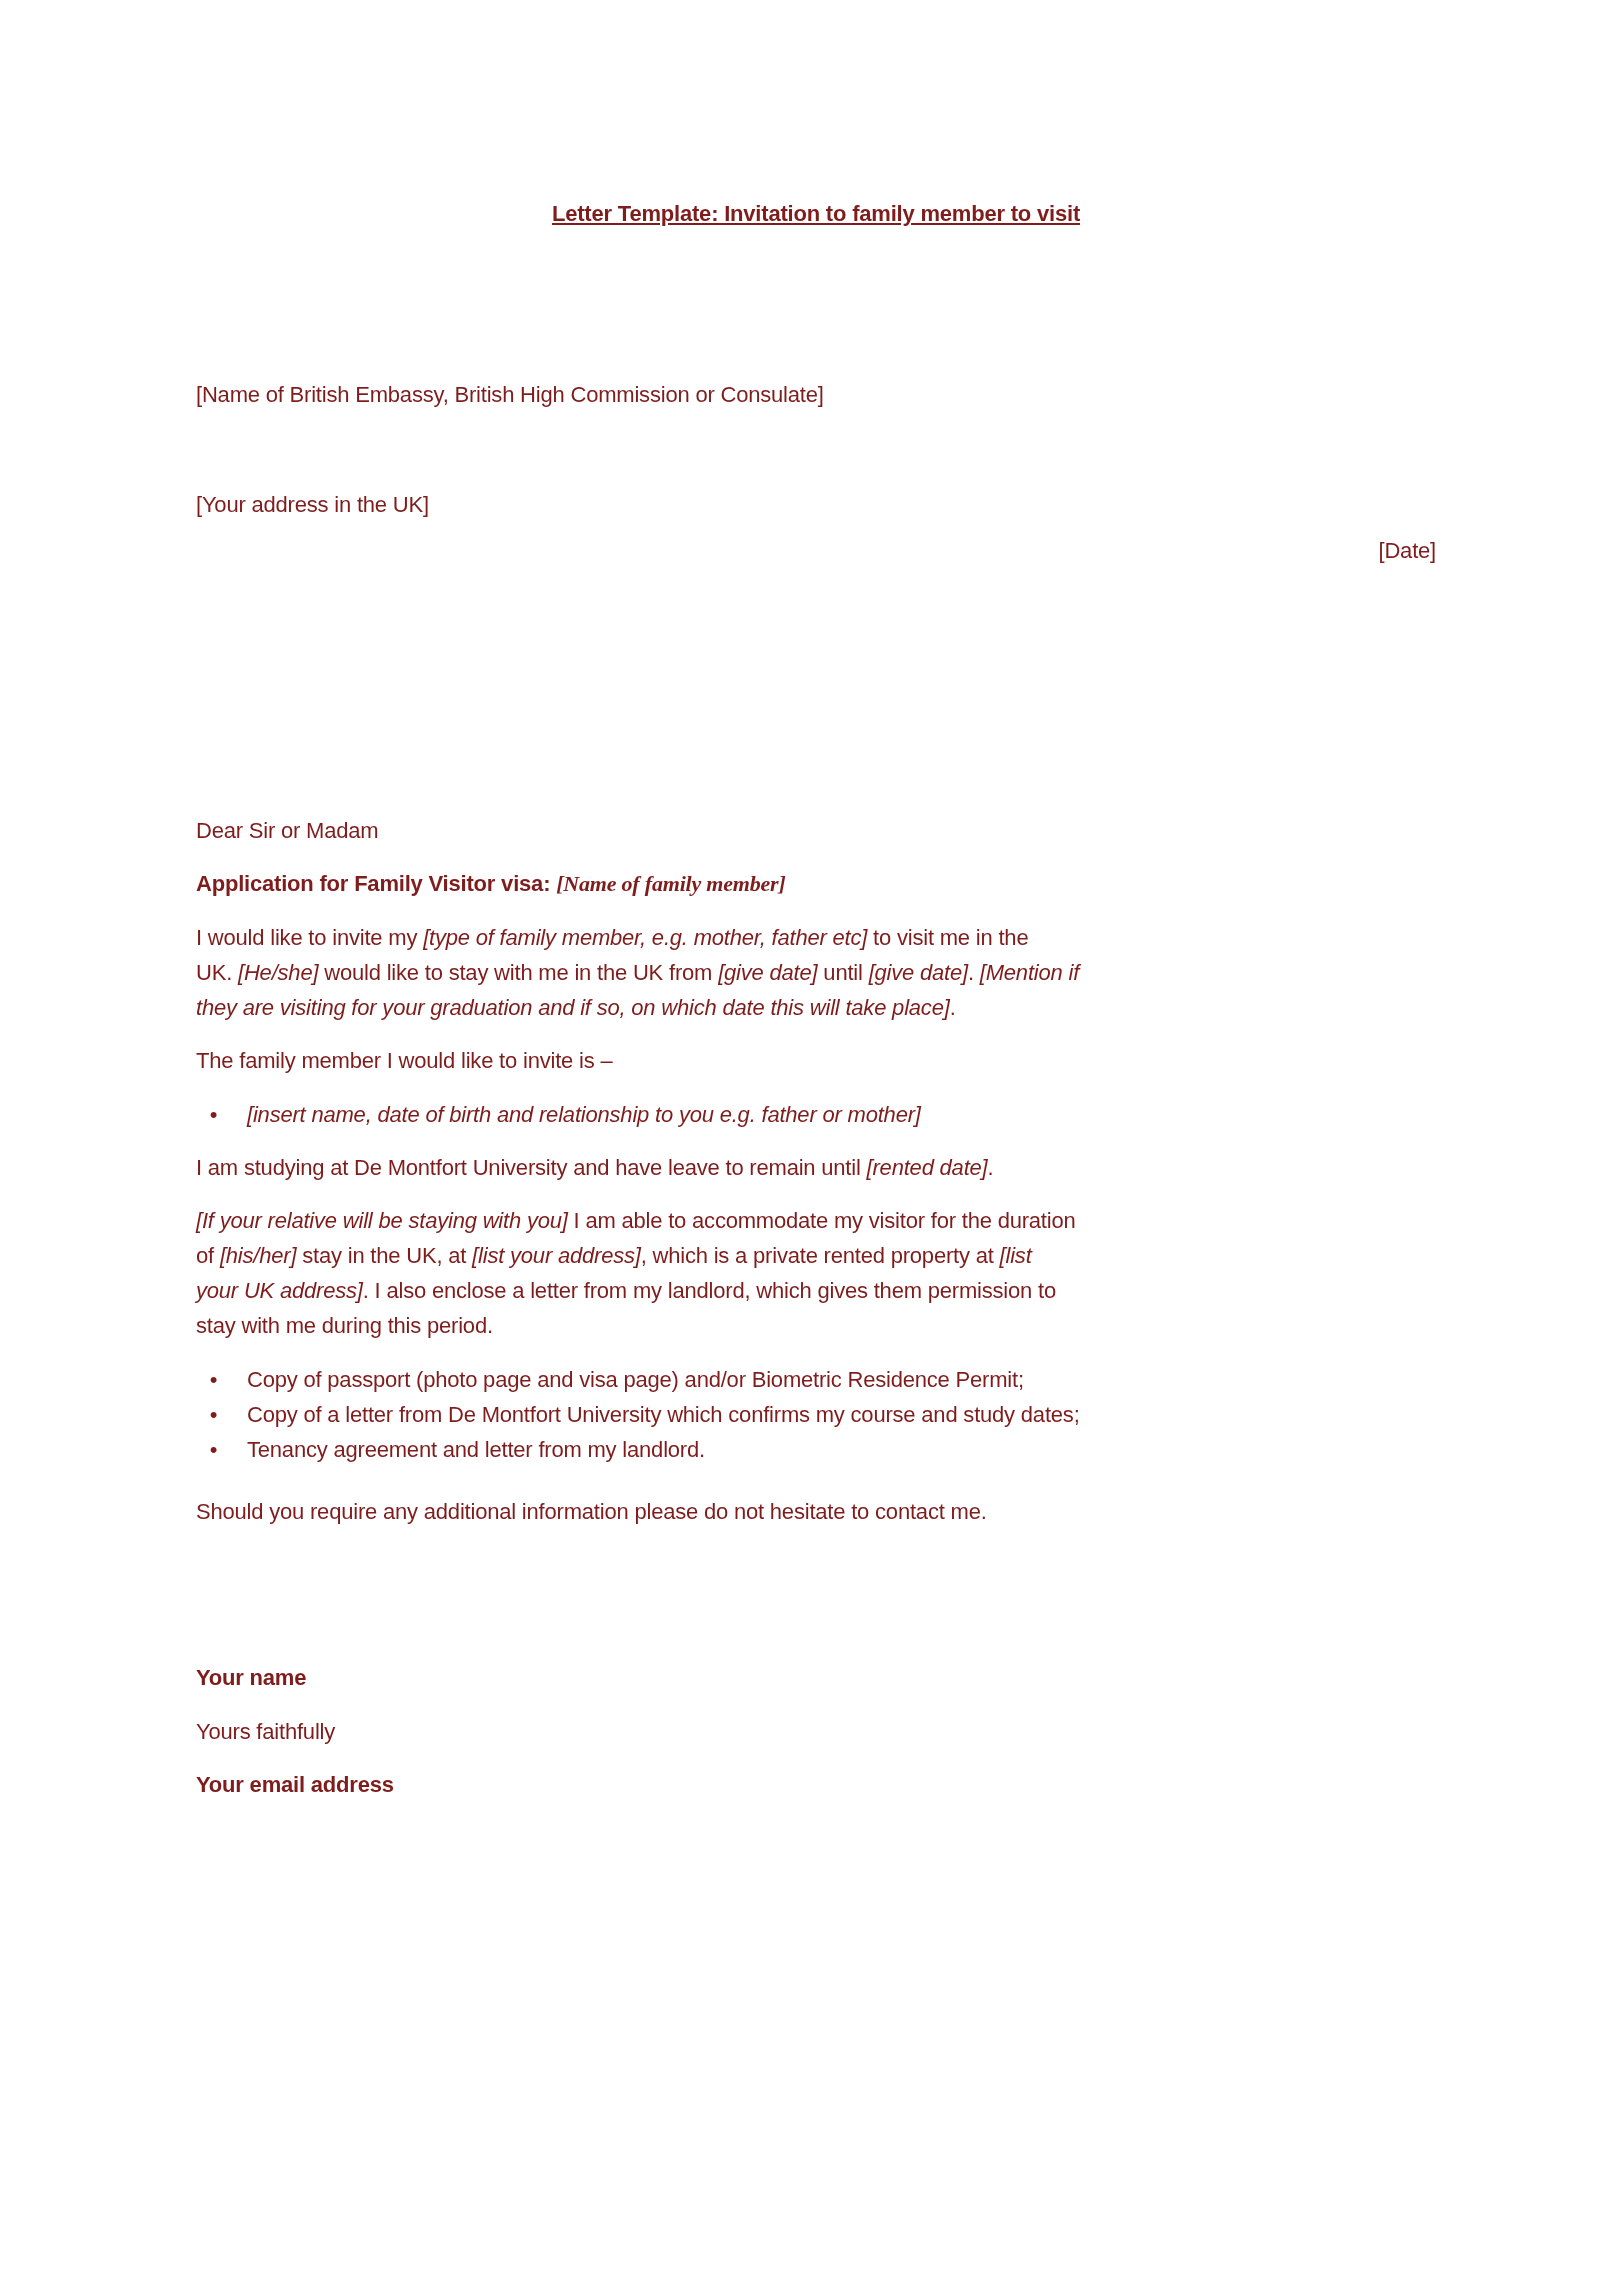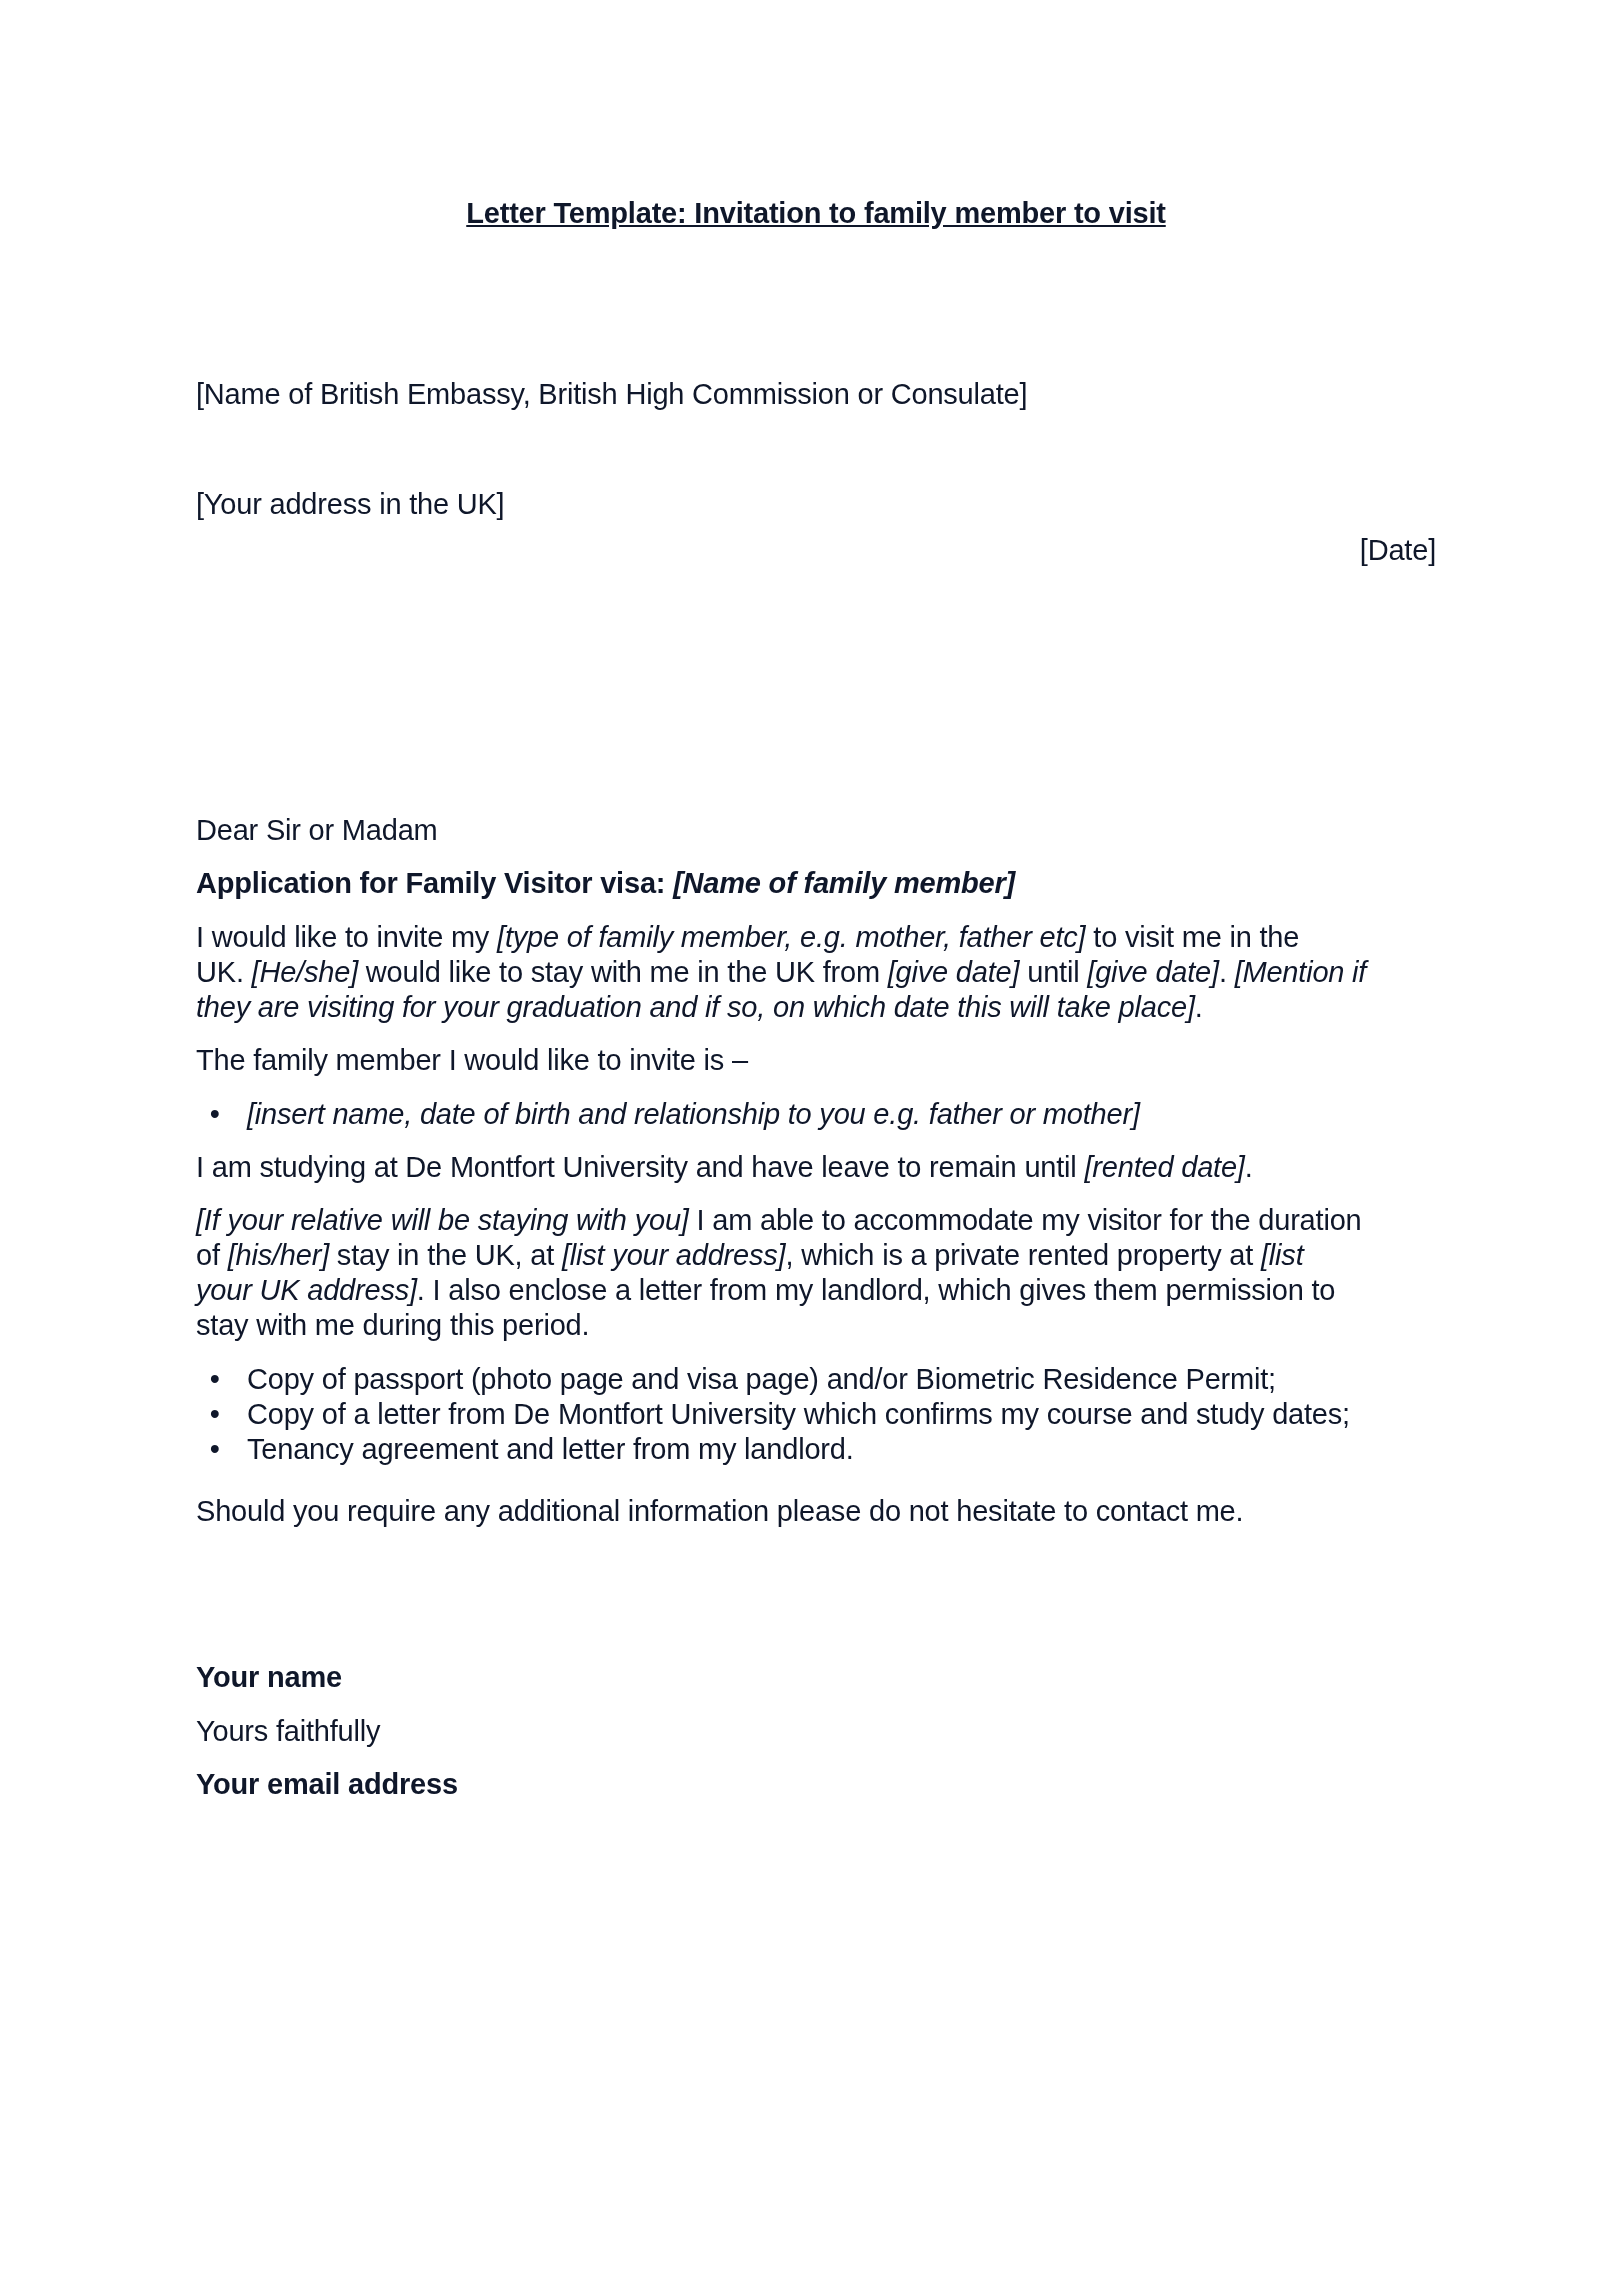--- a/index.html
+++ b/index.html
@@ -1,23 +1,23 @@
 <!DOCTYPE html>
 <html style="font-size:14.7px"><head>
 <meta charset="utf-8">
 <style>
   html, body { margin: 0; padding: 0; background: #ffffff; }
   .page {
     position: relative;
     width: 1624px;
     height: 2296px;
     background: #ffffff;
-    color: #0f172a;
+    color: #7f1d1d;
     font-family: "Liberation Sans", sans-serif;
-    font-size: 29px;
+    font-size: 22px;
     line-height: 35px;
     letter-spacing: -0.2px;
     overflow: hidden;
   }
   .content {
     padding: 0 188px 0 196px;
   }
   .block { margin: 0; }
   .doc-title {
     margin-top: 196px;
@@ -37,21 +37,21 @@
     padding-left: 51px;
   }
   .bullet-marker {
     position: absolute;
     left: 13.8px;
     top: 0;
   }
   .run-r  { font-style: normal; font-weight: normal; }
   .run-i  { font-style: italic; font-weight: normal; }
   .run-b  { font-style: normal; font-weight: bold; }
-  .run-bi { font-style: italic; font-weight: bold; }
+  .run-bi { font-style: italic; font-weight: bold; font-family: Liberation Serif, serif; }
 </style>
 </head>
 <body>
 
 <div class="page">
   <div class="content">
 
     <div class="block doc-title">Letter Template: Invitation to family member to visit</div>
 
     <div class="block recipient">[Name of British Embassy, British High Commission or Consulate]</div>

